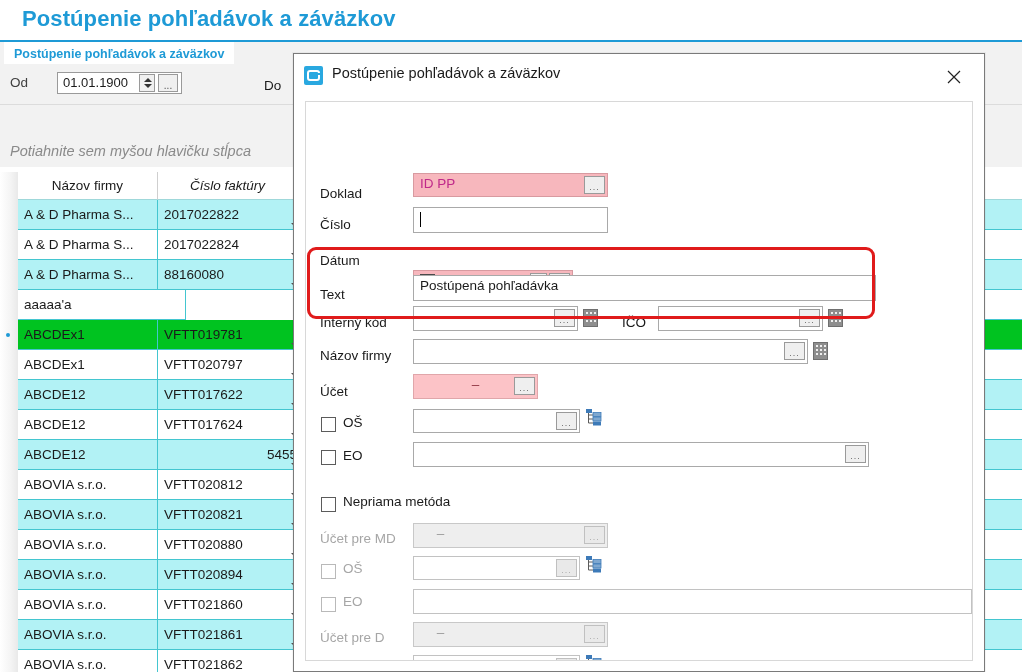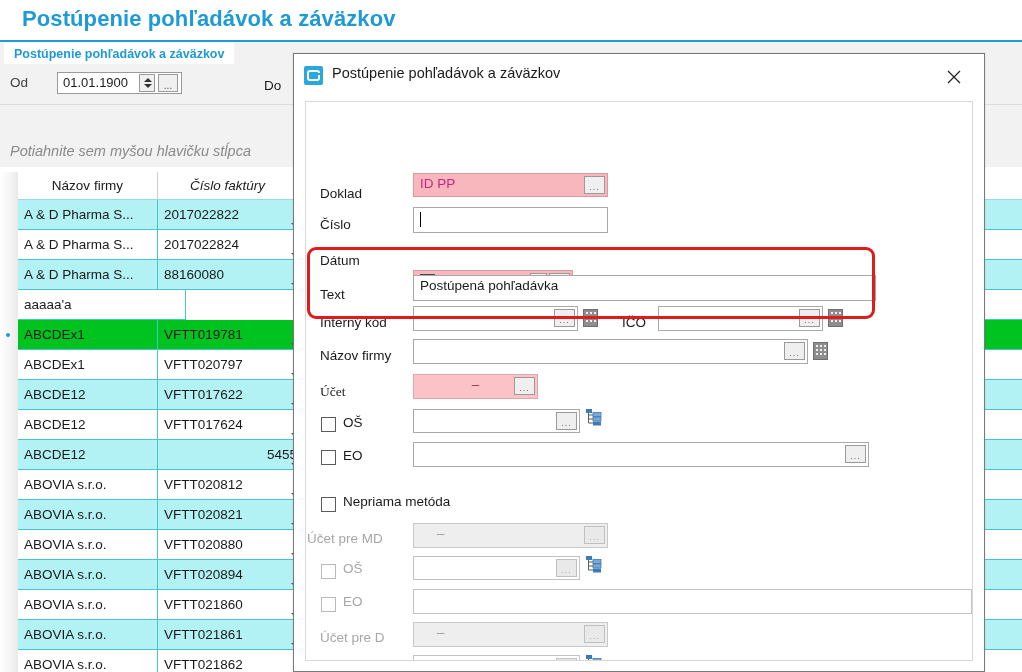--- a/index.html
+++ b/index.html
@@ -341,21 +341,21 @@
         <i style="left:6px;top:2px;"></i>
         <i style="left:10px;top:2px;"></i>
       <i style="left:2px;top:6px;"></i>
         <i style="left:6px;top:6px;"></i>
         <i style="left:10px;top:6px;"></i>
       <i style="left:2px;top:10px;"></i>
         <i style="left:6px;top:10px;"></i>
         <i style="left:10px;top:10px;"></i>
     </span>
 
-    <div class="f-label" style="left:14px;top:282px;font-family:Liberation Serif, serif;">Účet</div>
+    <div class="f-label" style="left:14px;top:282px;">Účet</div>
     <div class="fld pink2" style="left:107px;top:272px;width:125px;height:25px;">
       <span class="txt ctr" style="color:#8d3340;">–</span>
       <span class="ellbtn">...</span>
     </div>
 
     <span class="chkbox" style="left:15px;top:315px;"></span>
     <div class="f-label" style="left:37px;top:313px;">OŠ</div>
     <div class="fld" style="left:107px;top:307px;width:167px;height:24px;">
       <span class="txt"></span>
       <span class="ellbtn">...</span>
@@ -373,21 +373,21 @@
     <span class="chkbox" style="left:15px;top:348px;"></span>
     <div class="f-label" style="left:37px;top:346px;">EO</div>
     <div class="fld" style="left:107px;top:340px;width:456px;height:25px;">
       <span class="txt"></span>
       <span class="ellbtn">...</span>
     </div>
 
     <span class="chkbox" style="left:15px;top:395px;"></span>
     <div class="f-label" style="left:37px;top:392px;">Nepriama metóda</div>
 
-    <div class="f-label dis" style="left:1px;top:429px;">Účet pre MD</div>
+    <div class="f-label dis" style="left:14px;top:429px;">Účet pre MD</div>
     <div class="fld dis" style="left:107px;top:421px;width:195px;height:25px;">
       <span class="txt ctr dis" style="left:-70px;">–</span>
       <span class="ellbtn dis">...</span>
     </div>
 
     <span class="chkbox dis" style="left:15px;top:462px;"></span>
     <div class="f-label dis" style="left:37px;top:459px;">OŠ</div>
     <div class="fld" style="left:107px;top:454px;width:167px;height:24px;border-color:#c2c2c2;">
       <span class="txt"></span>
       <span class="ellbtn dis">...</span>

